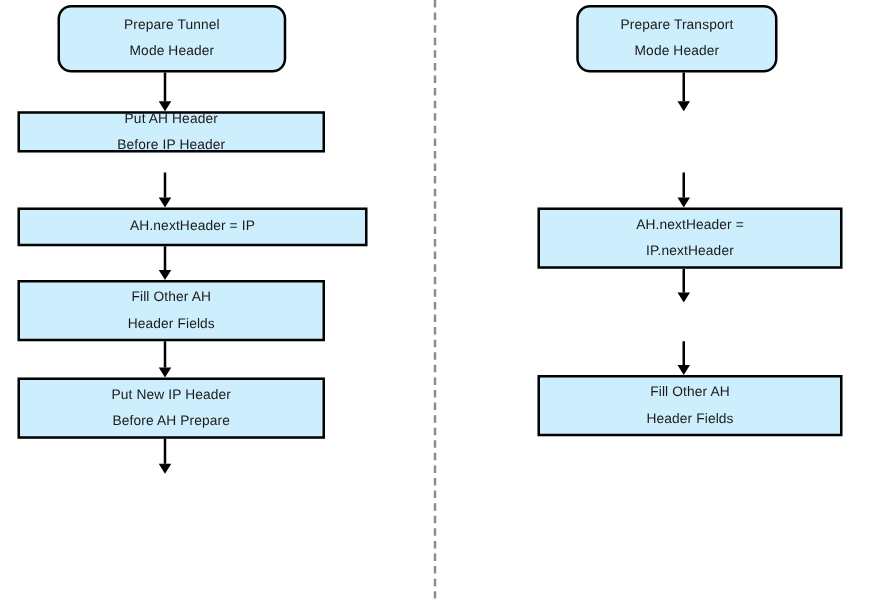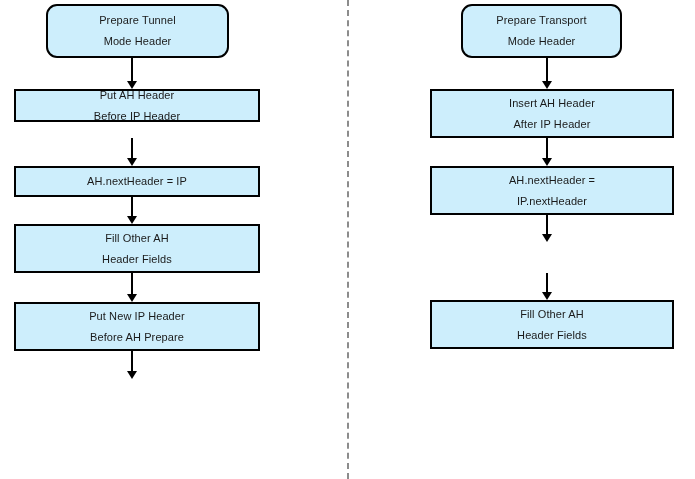--- a/index.html
+++ b/index.html
@@ -89,21 +89,21 @@
   <div class="node" style="left:14px; top:89px; width:246px; height:33px;">
     <span class="txt">Put AH Header
 Before IP Header</span>
   </div>
 
   <div class="edge" style="left:125px; top:138px; height:28px;">
     <div class="stem" style="height:20px;"></div>
     <div class="head" style="top:20px;"></div>
   </div>
 
-  <div class="node" style="left:14px; top:166px; width:246px; height:31px;">
+  <div class="node" style="left:14px; top:166px; width:280px; height:31px;">
     <span class="txt">AH.nextHeader = IP</span>
   </div>
 
   <div class="edge" style="left:125px; top:197px; height:27px;">
     <div class="stem" style="height:19px;"></div>
     <div class="head" style="top:19px;"></div>
   </div>
 
   <div class="node" style="left:14px; top:224px; width:246px; height:49px;">
     <span class="txt">Fill Other AH
@@ -129,24 +129,20 @@
   <div class="node terminal" style="left:461px; top:4px; width:161px; height:54px;">
     <span class="txt">Prepare Transport
 Mode Header</span>
   </div>
 
   <div class="edge" style="left:540px; top:58px; height:31px;">
     <div class="stem" style="height:23px;"></div>
     <div class="head" style="top:23px;"></div>
   </div>
 
-  <div class="node" style="left:430px; top:89px; width:244px; height:49px;">
-    <span class="txt">Insert AH Header
-After IP Header</span>
-  </div>
 
   <div class="edge" style="left:540px; top:138px; height:28px;">
     <div class="stem" style="height:20px;"></div>
     <div class="head" style="top:20px;"></div>
   </div>
 
   <div class="node" style="left:430px; top:166px; width:244px; height:49px;">
     <span class="txt">AH.nextHeader =
 IP.nextHeader</span>
   </div>

